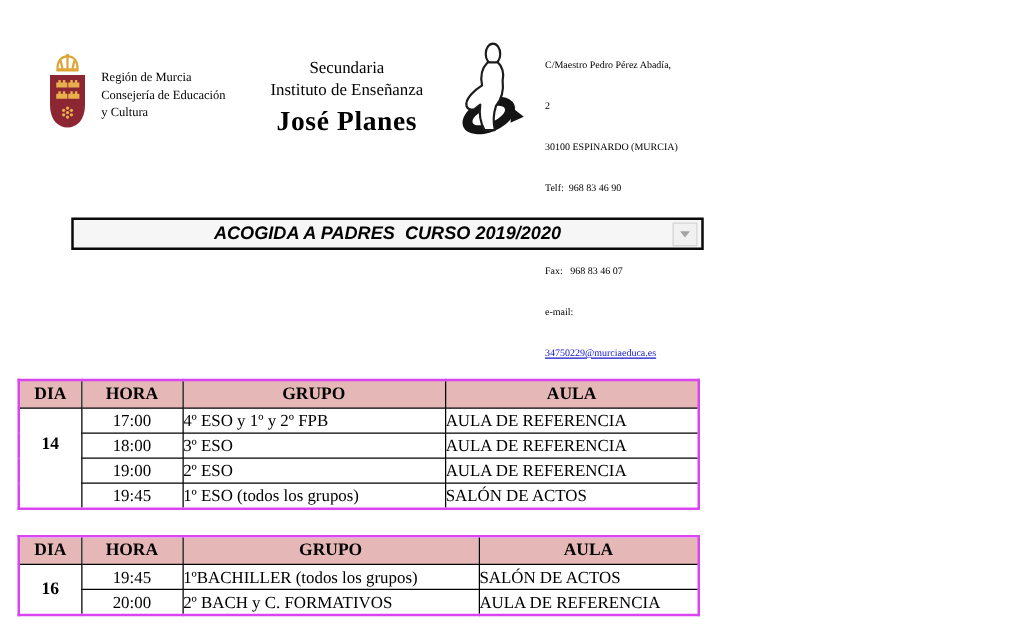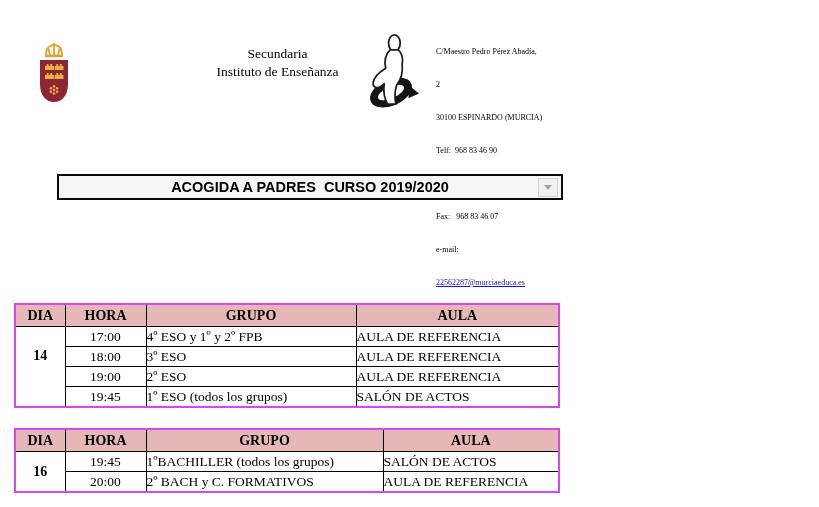--- a/index.html
+++ b/index.html
@@ -13,21 +13,21 @@
   .inst-line{font-size:13.5px;line-height:18px;}
   .inst-name{font-size:22px;font-weight:bold;margin-top:3px;letter-spacing:.5px;}
   .sculpture{position:absolute;left:362px;top:32px;}
   .contact-block{position:absolute;left:436px;top:24px;width:125px;
                  font-size:8px;line-height:11px;white-space:pre-wrap;}
   .contact-block .indent{padding-left:22px;}
   .email-link{color:#1414cc;text-decoration:underline;cursor:pointer;}
 
   
   .title-bar{position:absolute;left:57px;top:174px;width:506px;height:26px;box-sizing:border-box;
-             border:2px solid #0a0a0a;background:#f6f6f6;display:flex;align-items:center;justify-content:center;}
+             border:2px solid #0a0a0a;background:#f6f6f6;display:flex;align-items:center;justify-content:center;font-style:italic;}
   .title-text{font-family:"Liberation Sans","DejaVu Sans",sans-serif;font-weight:bold;font-size:14.5px;
               white-space:pre-wrap;}
   .dropdown-btn{position:absolute;right:3px;top:2px;width:18px;height:17px;background:#f1f1f1;
                 border:1px solid #d4d4d4;display:flex;align-items:center;justify-content:center;cursor:pointer;}
   .tri-down{width:0;height:0;border-left:4px solid transparent;border-right:4px solid transparent;
             border-top:5px solid #a3a3a3;}
 
   
   .intro{position:absolute;left:20px;top:221px;width:549px;font-size:15px;line-height:32.5px;}
   .intro .jline{text-align:justify;text-align-last:justify;}
@@ -70,25 +70,31 @@
         <path d="M18.6 37 V33 h1.7 v-2 h1.9 v2 h1.7 v-2 h1.9 v2 h1.7 V37 Z"></path>
         <circle cx="18" cy="48" r="1.3"></circle>
           <circle cx="18" cy="44.4" r="1.3"></circle>
           <circle cx="21.1" cy="46.2" r="1.3"></circle>
         <circle cx="21.1" cy="49.8" r="1.3"></circle>
           <circle cx="18" cy="51.6" r="1.3"></circle>
           <circle cx="14.9" cy="49.8" r="1.3"></circle>
         <circle cx="14.9" cy="46.2" r="1.3"></circle>
       </g>
     </svg>
+    <div class="region-text">
+      <div>Región de Murcia</div>
+      <div>Consejería de Educación</div>
+      <div>y Cultura</div>
+    </div>
   </div>
 
   <div class="center-block">
     <div class="inst-line">Secundaria</div>
     <div class="inst-line">Instituto de Enseñanza</div>
+    <div class="inst-name">José Planes</div>
   </div>
 
   <div class="sculpture">
     <svg width="58" height="90" viewBox="0 0 60 92">
       <g transform="rotate(-24 30 62)">
         <ellipse cx="30" cy="62" rx="23" ry="13.5" fill="#141414"></ellipse>
         <ellipse cx="30" cy="62" rx="14.5" ry="6" fill="#ffffff"></ellipse>
       </g>
       <path d="M49 55 L59 63 L48 68 Z" fill="#141414"></path>
       <g fill="#ffffff" stroke="#1c1c1c" stroke-width="1.8" stroke-linejoin="round">
@@ -99,21 +105,21 @@
   </div>
 
   <div class="contact-block">
     <div>C/Maestro Pedro Pérez Abadía,</div>
     <div>2</div>
     <div>30100 ESPINARDO (MURCIA)</div>
     <div>Telf:  968 83 46 90</div>
     <div class="indent">968 83 46 05</div>
     <div>Fax:   968 83 46 07</div>
     <div>e-mail:</div>
-    <div><a class="email-link">22562287@murciaeduca.es</a></div>
+    <div><a class="email-link">34750229@murciaeduca.es</a></div>
     <div>www.iesjoseplanes.es</div>
   </div>
 
   <div class="title-bar">
     <span class="title-text">ACOGIDA A PADRES  CURSO 2019/2020</span>
     <span class="dropdown-btn">
       <span class="tri-down"></span>
     </span>
   </div>
 

